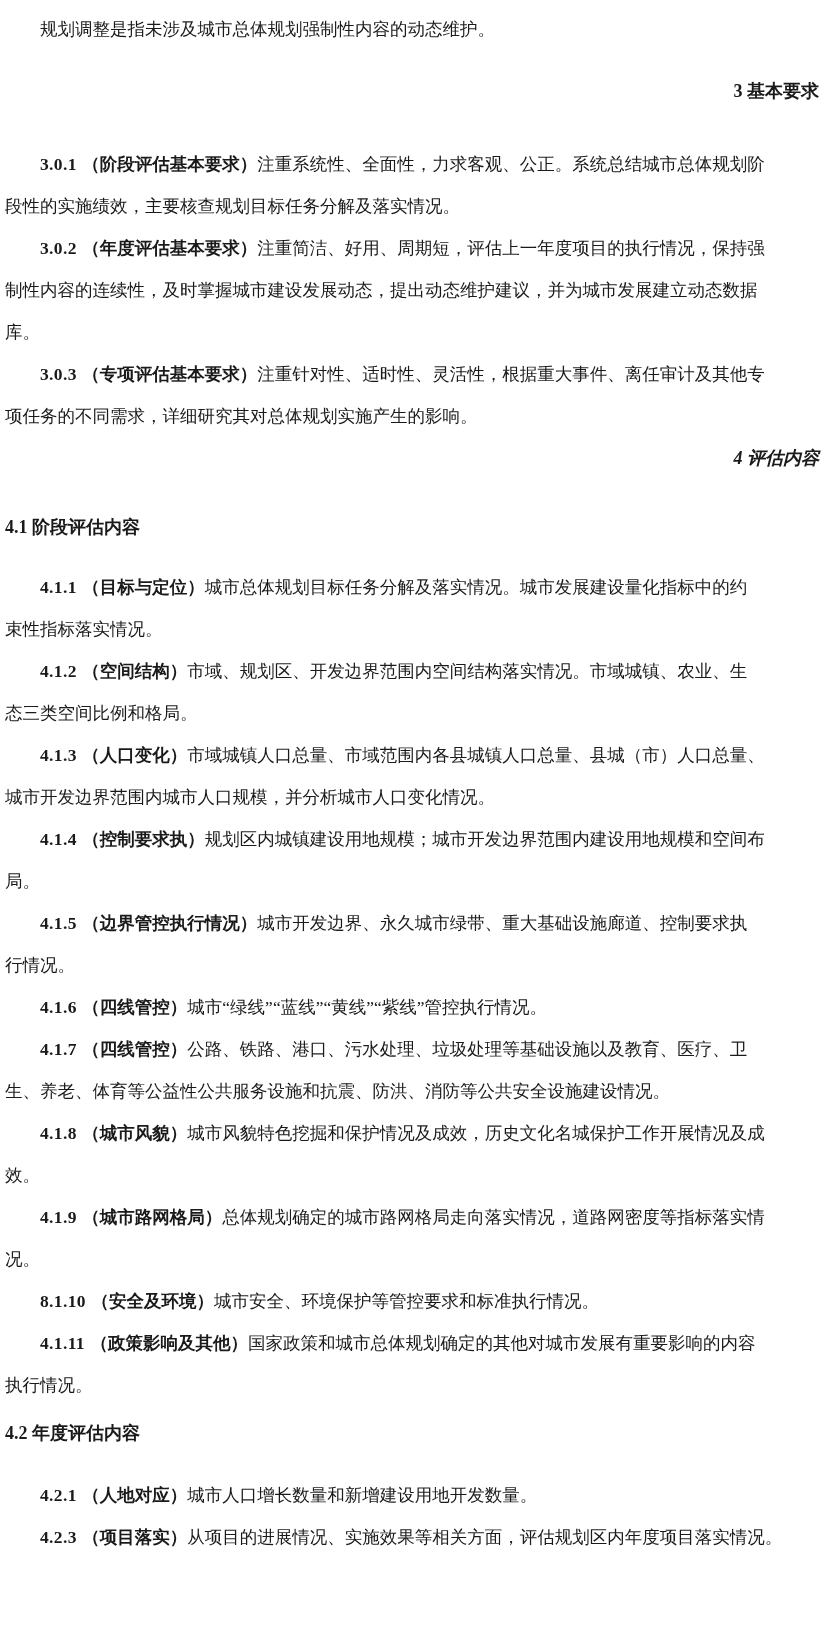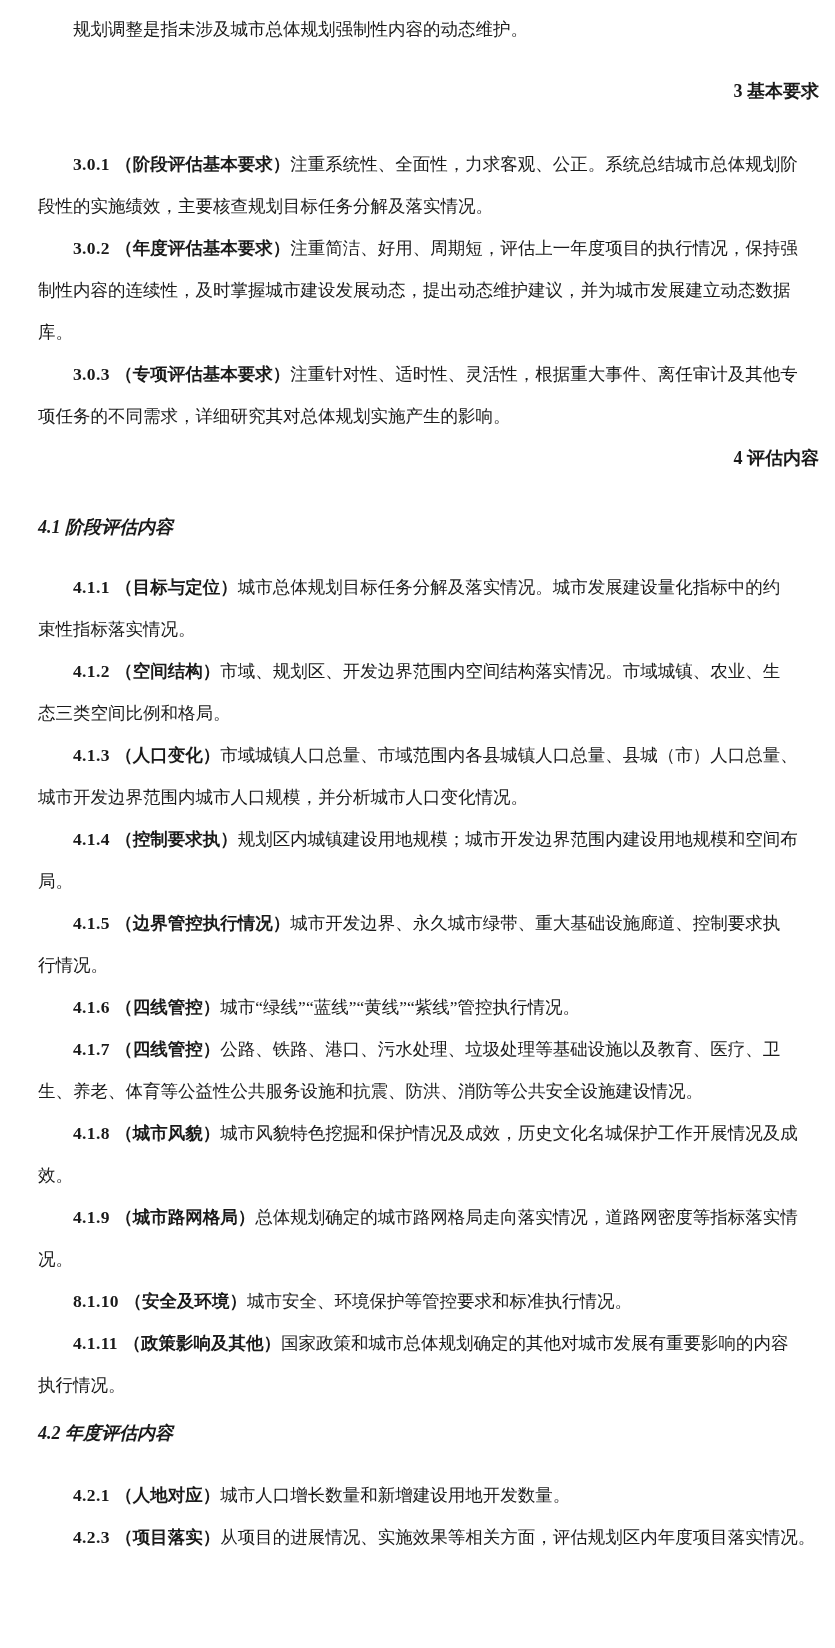--- a/index.html
+++ b/index.html
@@ -8,21 +8,21 @@
     height: 1648px;
     background: #ffffff;
     overflow: hidden;
     font-family: "Liberation Serif", "DejaVu Serif", serif;
     color: #1a1a1a;
   }
   .page {
     box-sizing: border-box;
     width: 835px;
     height: 1524px;
-    padding: 8px 16px 0 38px;
+    padding: 8px 16px 0 5px;
     background: #ffffff;
   }
   p { margin: 0; }
   .para {
     font-size: 17.5px;
     line-height: 42px;
     text-indent: 2em;
     text-align: justify;
   }
   .para .num {
@@ -35,24 +35,23 @@
   .chapter-title {
     font-size: 18px;
     font-weight: bold;
     text-align: right;
     line-height: 42px;
   }
   .section-title {
     font-size: 18px;
     font-weight: bold;
     line-height: 42px;
-    font-style: italic;
   }
   #ch3-title { margin: 20px 0 31px 0; }
-  #ch4-title { margin: 0 0 27px 0; }
+  #ch4-title { margin: 0 0 27px 0; font-style: italic; }
   #s41-title { margin: 0 0 18px 0; }
   #s42-title { margin: 6px 0 20px 0; }
 </style>
 </head>
 <body>
 
 <div class="page">
 
   <p class="para"><span class="body">规划调整是指未涉及城市总体规划强制性内容的动态维护。</span></p>
 

